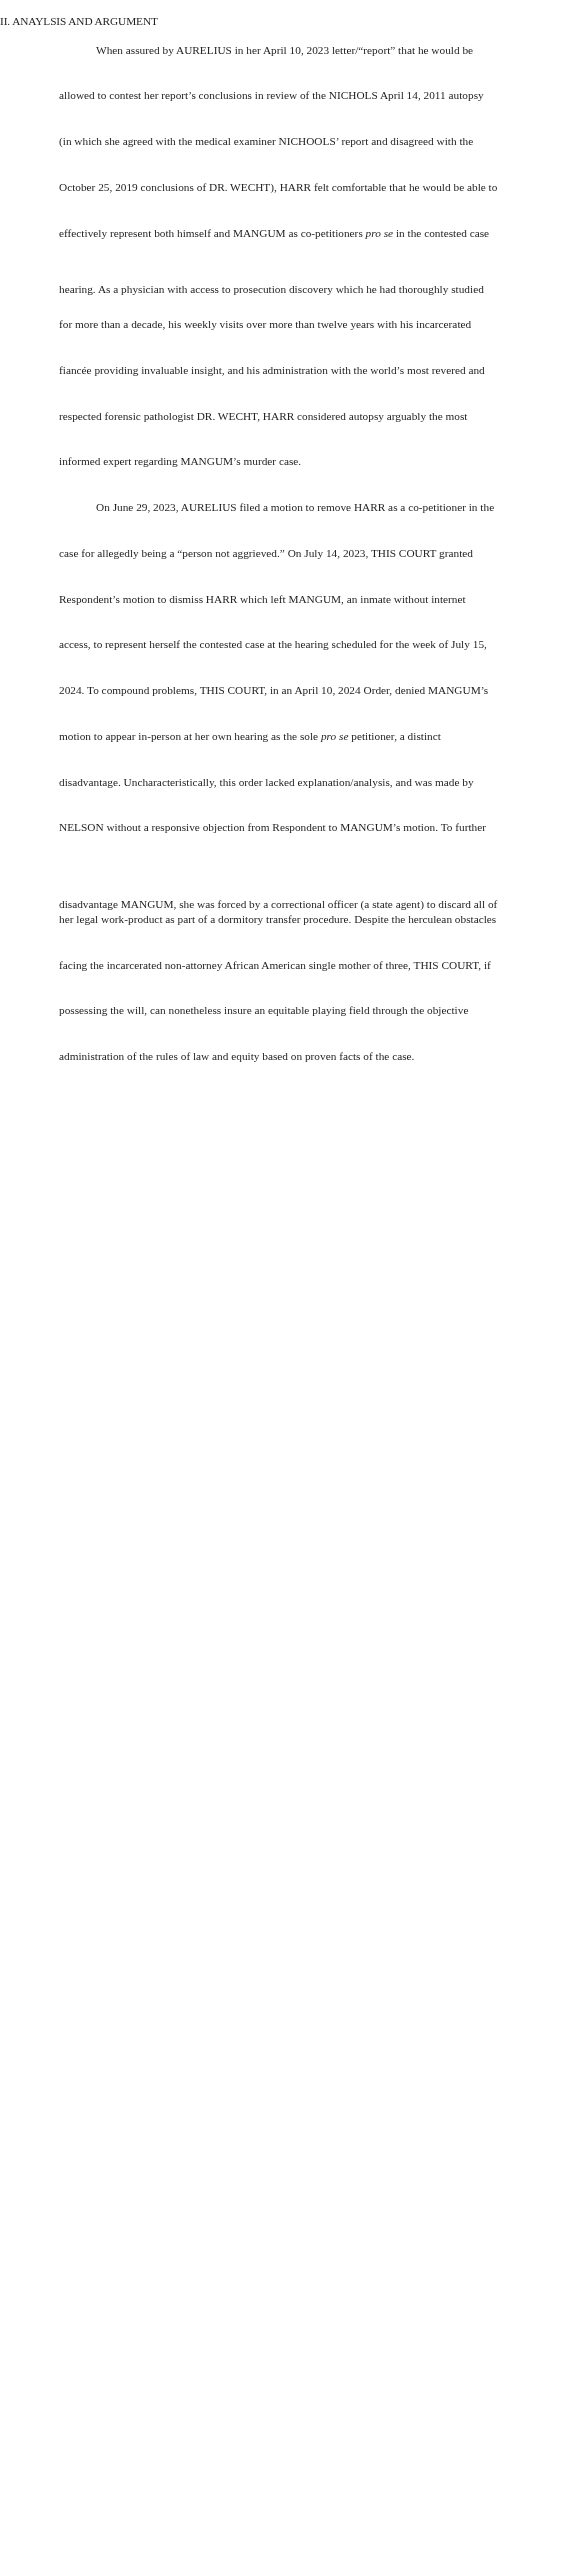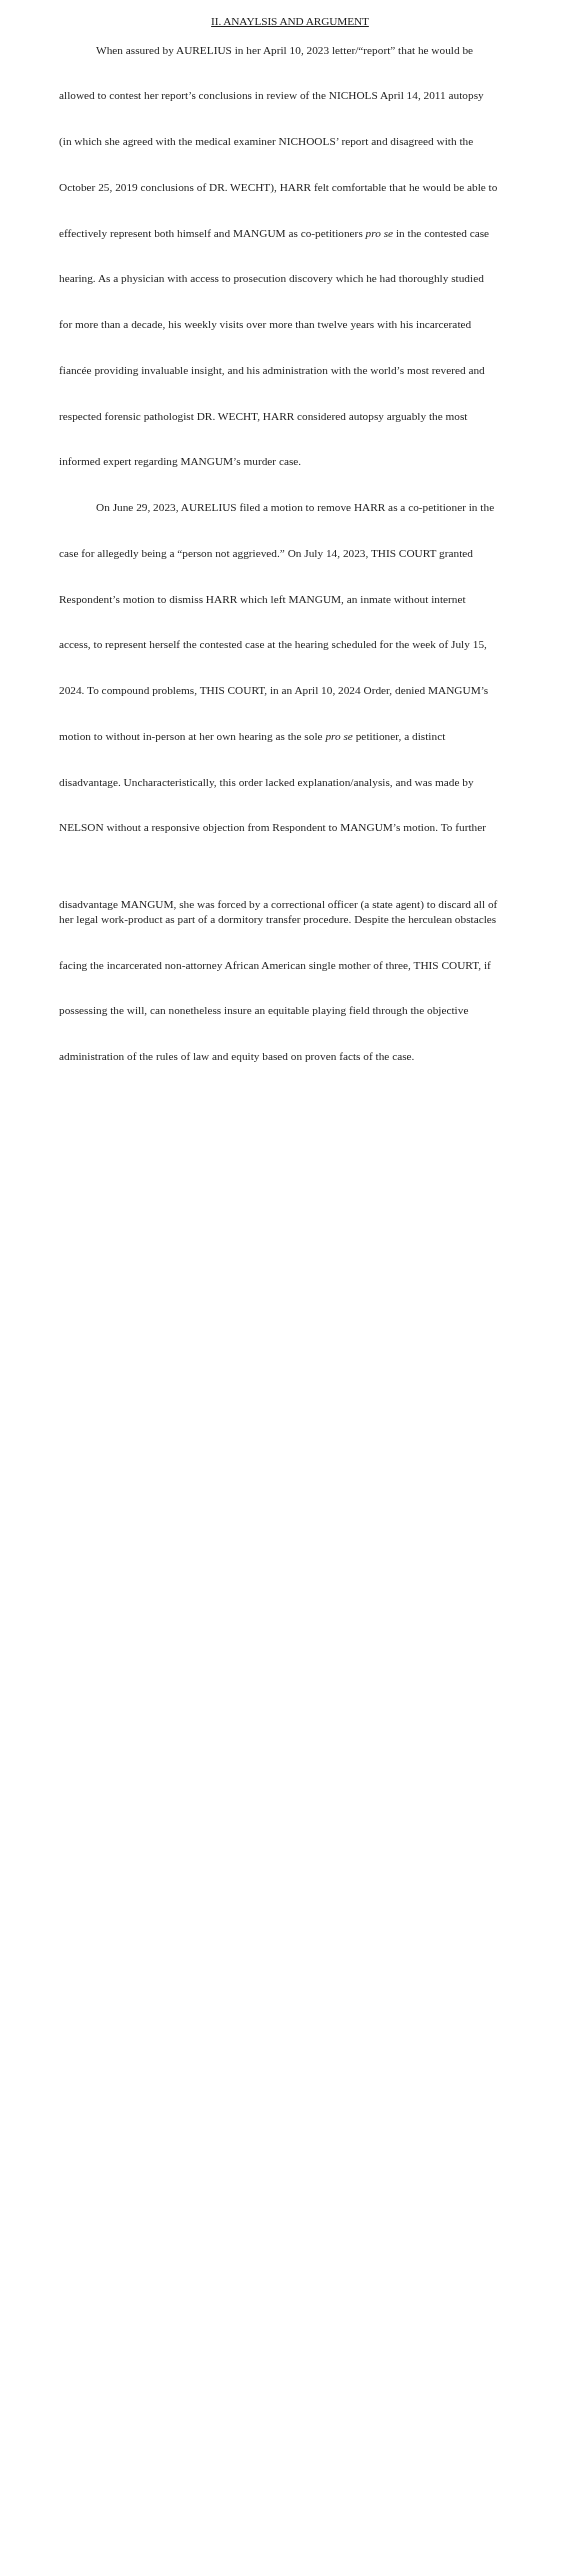--- a/index.html
+++ b/index.html
@@ -3,22 +3,22 @@
 <meta charset="utf-8">
 <style>
   html, body { margin: 0; padding: 0; background: #ffffff; }
   body {
     width: 580px; height: 2576px; position: relative; overflow: hidden;
     font-family: "Liberation Serif", "DejaVu Serif", serif;
     color: #1e1e1e; font-size: 11.3px;
   }
   .page { position: absolute; left: 0; top: 0; width: 580px; }
   .heading {
-    position: absolute; top: 15px; left: 0; width: 580px; text-align: center;
-    text-decoration: underline; font-size: 11.3px; letter-spacing: -0.1px;
+    position: absolute; top: 15px; left: 0; width: 580px; text-align: left;
+    font-size: 11.3px; letter-spacing: -0.1px;
   }
   .line {
     position: absolute; white-space: nowrap; line-height: 13.7px; height: 13.7px;
     transform-origin: left center;
     text-align: right;
   }
   i { font-style: italic; }
 </style>
 </head>
 <body>
@@ -26,34 +26,34 @@
 <div class="page">
 
   <div class="heading">II.  ANAYLSIS AND ARGUMENT</div>
 
   <div>
     <div class="line" style="left:96px;top:44px">When assured by AURELIUS in her April 10, 2023 letter/“report” that he would be</div>
     <div class="line" style="left:59px;top:89px">allowed to contest her report’s conclusions in review of the NICHOLS April 14, 2011 autopsy</div>
     <div class="line" style="left:59px;top:135px">(in which she agreed with the medical examiner NICHOOLS’ report and disagreed with the</div>
     <div class="line" style="left:59px;top:181px">October 25, 2019 conclusions of DR. WECHT), HARR felt comfortable that he would be able to</div>
     <div class="line" style="left:59px;top:227px"><span>effectively represent both himself and MANGUM as co-petitioners </span><i>pro se</i><span> in the contested case</span></div>
-    <div class="line" style="left:59px;top:272px">hearing.  As a physician with access to prosecution discovery which he had thoroughly studied</div>
+    <div class="line" style="left:59px;top:283px">hearing.  As a physician with access to prosecution discovery which he had thoroughly studied</div>
     <div class="line" style="left:59px;top:318px">for more than a decade, his weekly visits over more than twelve years with his incarcerated</div>
     <div class="line" style="left:59px;top:364px">fiancée providing invaluable insight, and his administration with the world’s most revered and</div>
     <div class="line" style="left:59px;top:410px">respected forensic pathologist DR. WECHT, HARR considered autopsy arguably the most</div>
     <div class="line" style="left:59px;top:455px">informed expert regarding MANGUM’s murder case.</div>
   </div>
 
   <div>
     <div class="line" style="left:96px;top:501px">On June 29, 2023, AURELIUS filed a motion to remove HARR as a co-petitioner in the</div>
     <div class="line" style="left:59px;top:547px">case for allegedly being a “person not aggrieved.”   On July 14, 2023, THIS COURT granted</div>
     <div class="line" style="left:59px;top:593px">Respondent’s motion to dismiss HARR which left MANGUM, an inmate without internet</div>
     <div class="line" style="left:59px;top:638px">access, to represent herself the contested case at the hearing scheduled for the week of July 15,</div>
     <div class="line" style="left:59px;top:684px">2024.  To compound problems, THIS COURT, in an April 10, 2024 Order, denied MANGUM’s</div>
-    <div class="line" style="left:59px;top:730px"><span>motion to without in-person at her own hearing as the sole </span><i>pro se</i><span> petitioner, a distinct</span></div>
+    <div class="line" style="left:59px;top:730px"><span>motion to appear in-person at her own hearing as the sole </span><i>pro se</i><span> petitioner, a distinct</span></div>
     <div class="line" style="left:59px;top:776px">disadvantage.  Uncharacteristically, this order lacked explanation/analysis, and was made by</div>
     <div class="line" style="left:59px;top:821px">NELSON without a responsive objection from Respondent to MANGUM’s motion.  To further</div>
     <div class="line" style="left:59px;top:898px">disadvantage MANGUM, she was forced by a correctional officer (a state agent) to discard all of</div>
     <div class="line" style="left:59px;top:913px">her legal work-product as part of a dormitory transfer procedure.  Despite the herculean obstacles</div>
     <div class="line" style="left:59px;top:959px">facing the incarcerated non-attorney African American single mother of three, THIS COURT, if</div>
     <div class="line" style="left:59px;top:1004px">possessing the will, can nonetheless insure an equitable playing field through the objective</div>
     <div class="line" style="left:59px;top:1050px">administration of the rules of law and equity based on proven facts of the case.</div>
   </div>
 
   <div>

